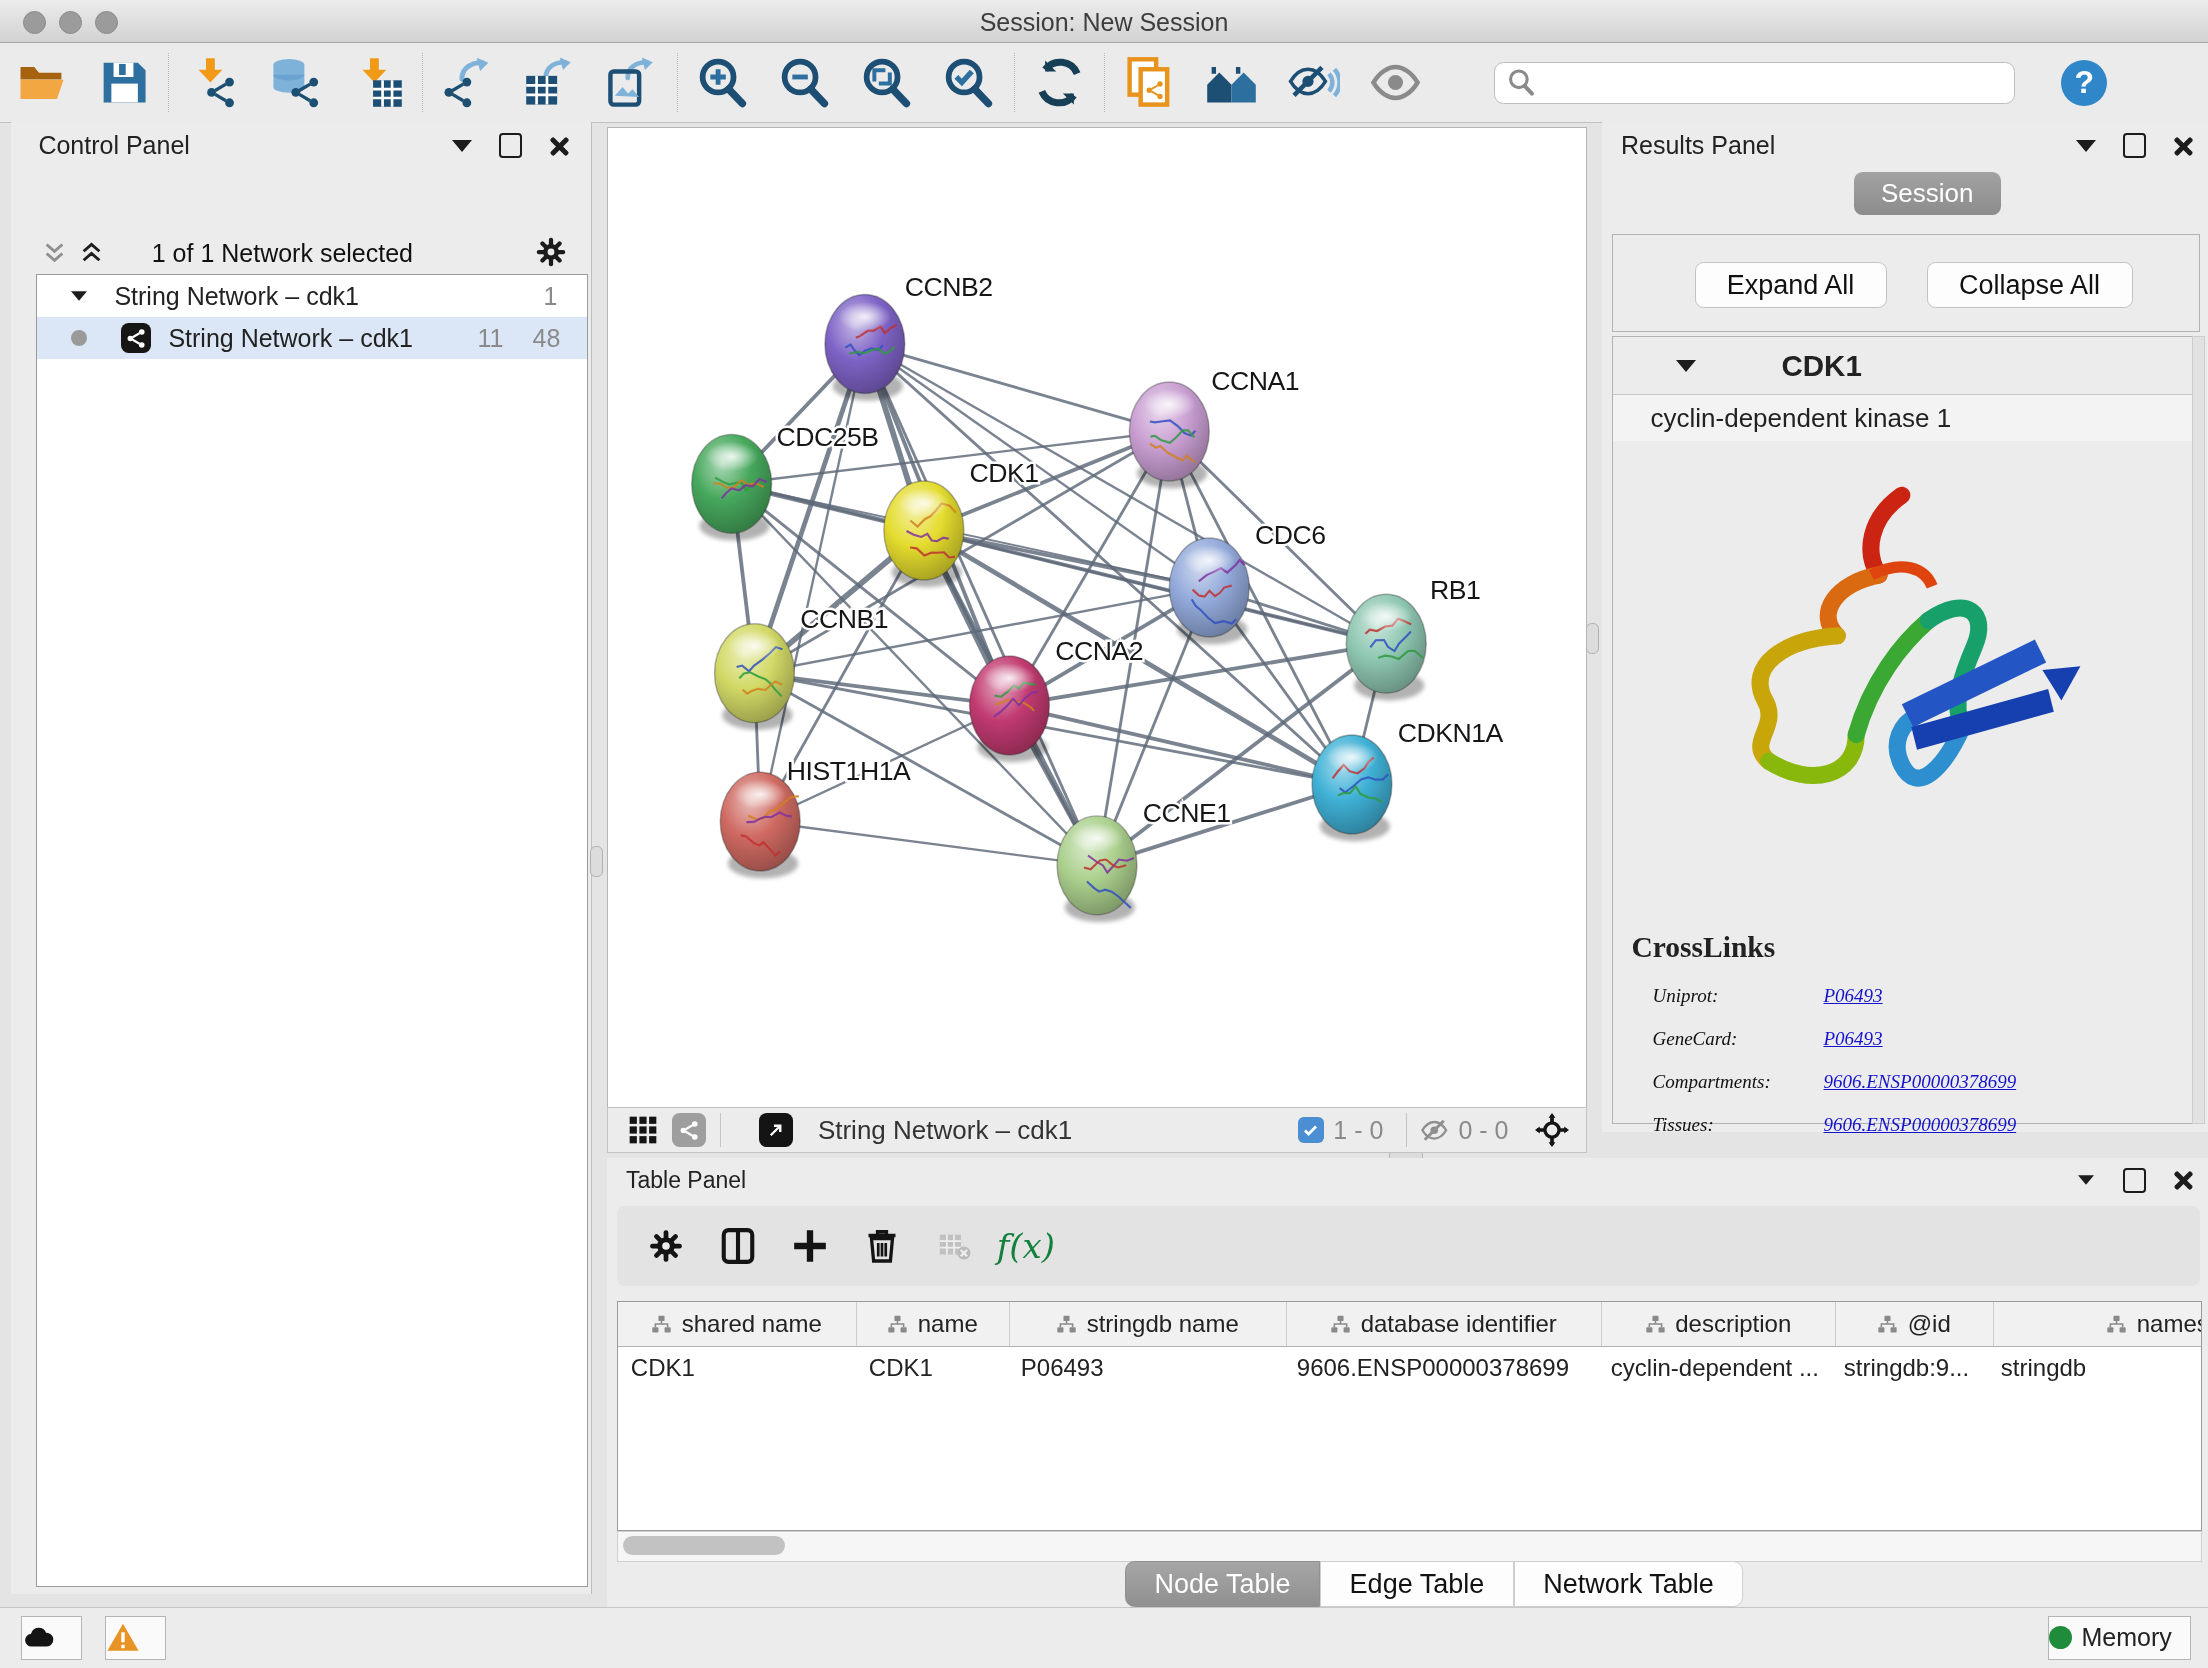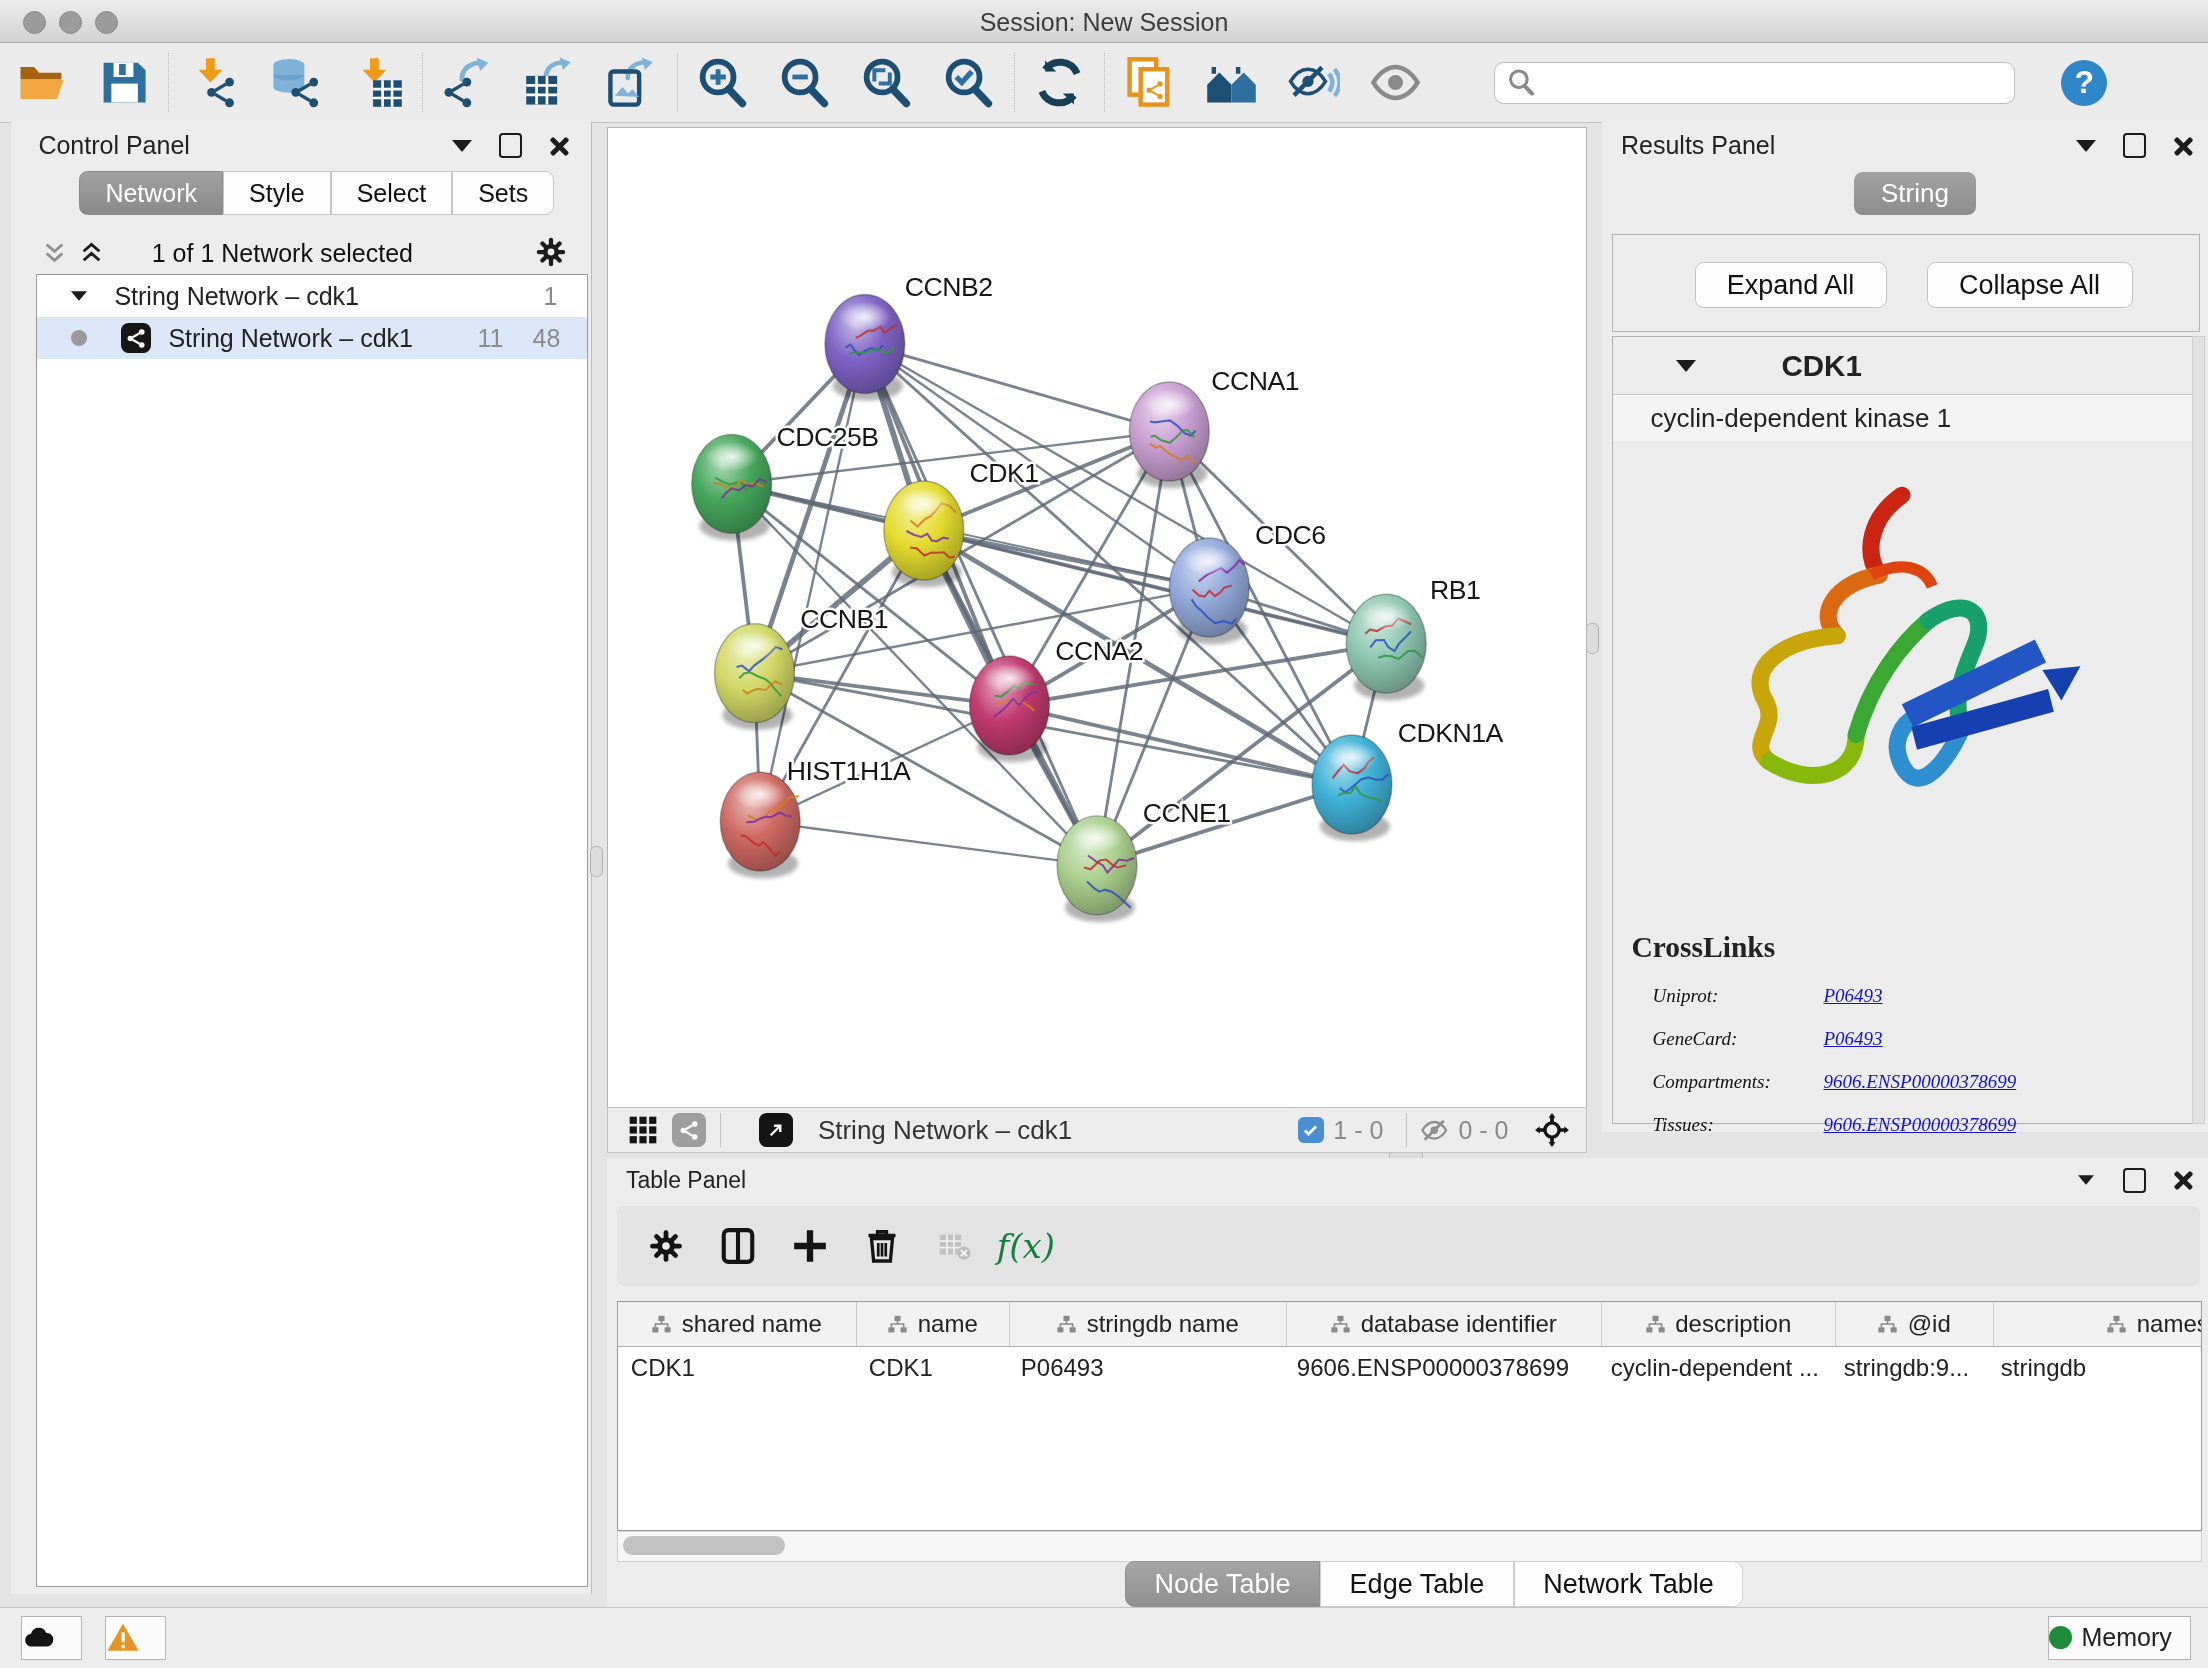--- a/index.html
+++ b/index.html
@@ -339,26 +339,20 @@
     <span id="help-button">?</span>
   </div>
 
   <div id="control-panel" class="abs">
     <div class="panel-title abs" style="left:27px;top:8.6px">Control Panel</div>
     <div class="hdr-icons" style="right:21px;top:11.4px">
       <span class="tri-down"></span>
       <span class="float-ico"></span>
       <span class="close-ico"></span>
     </div>
-    <div id="cp-tabs">
-        <div class="tab sel">Network</div>
-        <div class="tab">Style</div>
-        <div class="tab">Select</div>
-        <div class="tab">Sets</div>
-      </div>
     <div id="cp-selrow">
       <svg style="position:absolute;left:30px;top:11.4px" width="27" height="27" viewBox="0 0 24 24">
         <path d="M5 4l7 6 7-6M5 12l7 6 7-6" stroke="#8f8f8f" stroke-width="2.6" fill="none"></path>
         </svg>
       <svg style="position:absolute;left:67px;top:11.4px" width="27" height="27" viewBox="0 0 24 24">
         <path d="M5 10l7-6 7 6M5 18l7-6 7 6" stroke="#1c1c1c" stroke-width="2.6" fill="none"></path>
         </svg>
       <div id="cp-status">1 of 1 Network selected</div>
       <svg style="position:absolute;right:23px;top:5.7px" width="34" height="34" viewBox="0 0 24 24" color="#1c1c1c">
         <use href="#sym-gear"></use>
@@ -618,21 +612,21 @@
     </div>
   </div>
 
   <div id="results-panel" class="abs">
     <div class="panel-title abs" style="left:19px;top:8.6px">Results Panel</div>
     <div class="hdr-icons" style="right:15px;top:11.4px">
       <span class="tri-down"></span>
       <span class="float-ico"></span>
       <span class="close-ico"></span>
     </div>
-    <div id="rp-tab">String</div>
+    <div id="rp-tab">Session</div>
     <div id="rp-btnbox">
       <div class="rp-btn" style="left:82px;width:190px">Expand All</div>
       <div class="rp-btn" style="left:314px;width:204px">Collapse All</div>
     </div>
     <div id="rp-genebox">
       <div id="rp-genehdr">
         <span class="tri-down" style="margin-left:63px"></span>
         <span id="rp-genesym">CDK1</span>
       </div>
       <div id="rp-desc">

